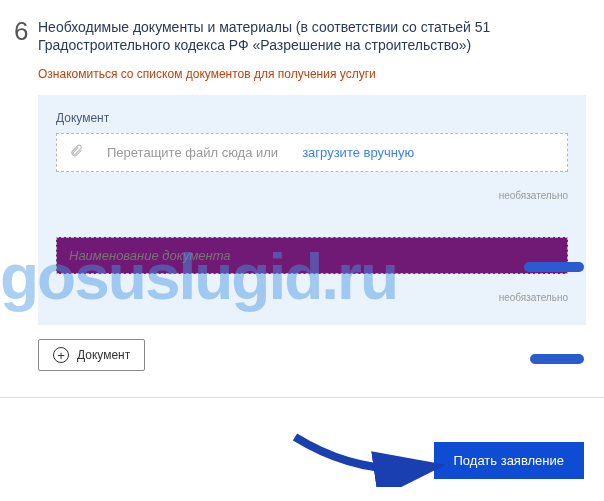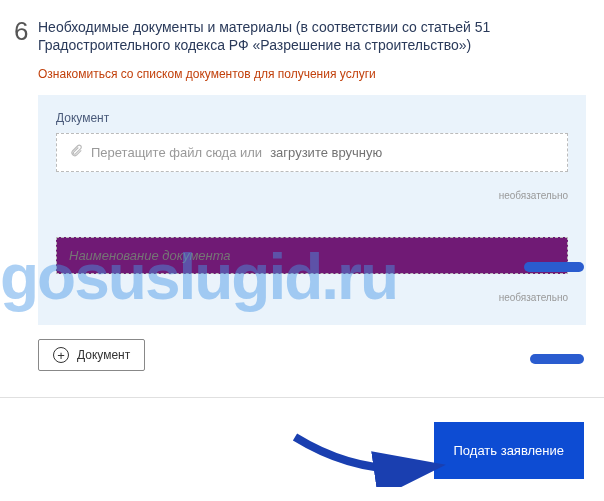--- a/index.html
+++ b/index.html
@@ -19,25 +19,25 @@
   .title { font-size: 14px; color: #2a3a5a; line-height: 1.3; margin-bottom: 12px; }
   .link { color: #c2410c; font-size: 12px; cursor: pointer; display: inline-block; margin-bottom: 14px; }
   .panel { background: #eaf3fb; padding: 16px 18px 22px 18px; position: relative; }
   .label { font-size: 12px; color: #4a5a7a; margin-bottom: 8px; }
   .dropzone {
     background: #fff;
     border: 1px dashed #bbb;
     padding: 10px 12px;
     display: flex;
     align-items: center;
-    gap: 8px;
+    gap: 24px;
     font-size: 13px;
     color: #999;
   }
-  .dz-link { color: #737373; cursor: pointer; }
+  .dz-link { color: #3b82f6; cursor: pointer; }
   .optional { text-align: right; font-size: 10px; color: #999; margin-top: 18px; }
   .hint { font-size: 11px; font-style: italic; color: #555; margin-top: 6px; line-height: 1.3; }
   .name-input {
     width: 100%;
     background: #701a75;
     border: 1px dashed #bbb;
     padding: 10px 12px;
     font-size: 13px;
     color: #999;
     font-style: italic;
@@ -62,21 +62,21 @@
     font-size: 13px; line-height: 1;
   }
   .divider { border-top: 1px solid #e0e0e0; margin-top: 26px; }
   .submit {
     position: absolute;
     right: 20px;
     bottom: 22px;
     background: #0d4cd3;
     color: #fff;
     border: none;
-    padding: 21px 20px;
+    padding: 11px 20px;
     font-size: 13px;
     cursor: pointer;
   }
   .arrow-svg { position: absolute; left: 290px; bottom: 14px; pointer-events: none; z-index: 5; }
   .watermark {
     position: absolute;
     top: 240px; left: 0; right: 0;
     text-align: left;
     font-size: 64px;
     font-weight: 700;

